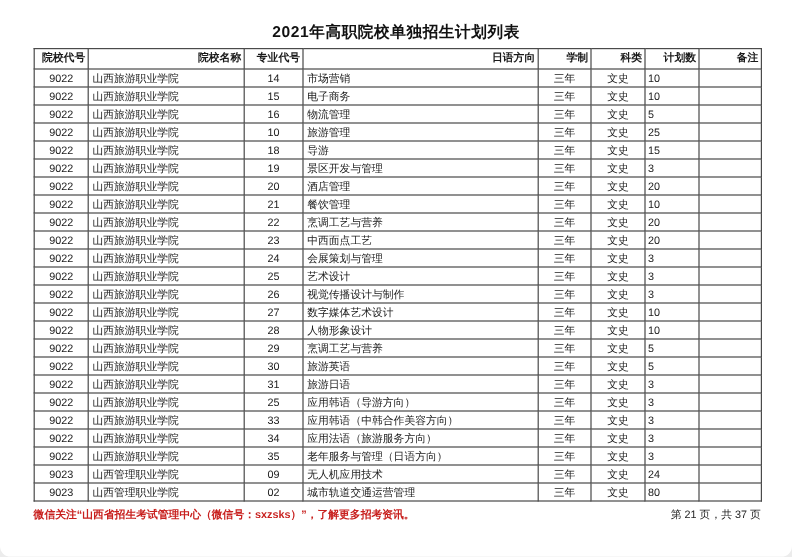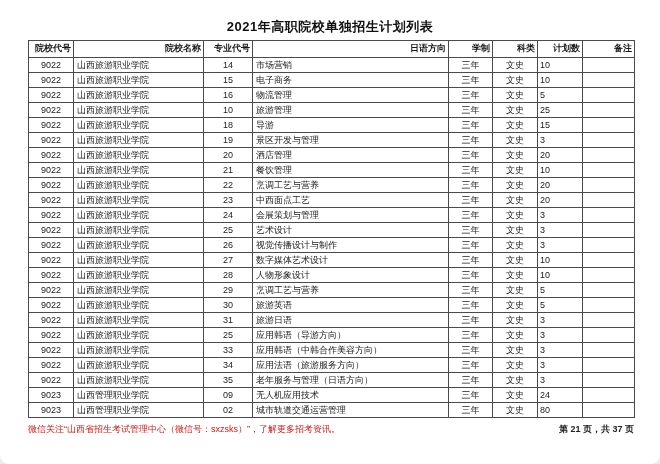--- a/index.html
+++ b/index.html
@@ -76,25 +76,25 @@
   .page-footer {
     position: absolute;
     top: 423px; left: 28px; right: 26px;
     display: flex;
     justify-content: space-between;
     align-items: flex-start;
     font-size: 9px;
   }
   .footer-notice {
     color: var(--accent-red);
-    font-weight: normal;
+    font-weight: bold;
   }
   .footer-page {
     color: #222;
-    font-weight: bold;
+    font-weight: normal;
   }
 </style>
 </head>
 <body>
 
 <div class="page">
   <div class="doc-title">2021年高职院校单独招生计划列表</div>
 
   <table class="plan-table">
     <colgroup>

